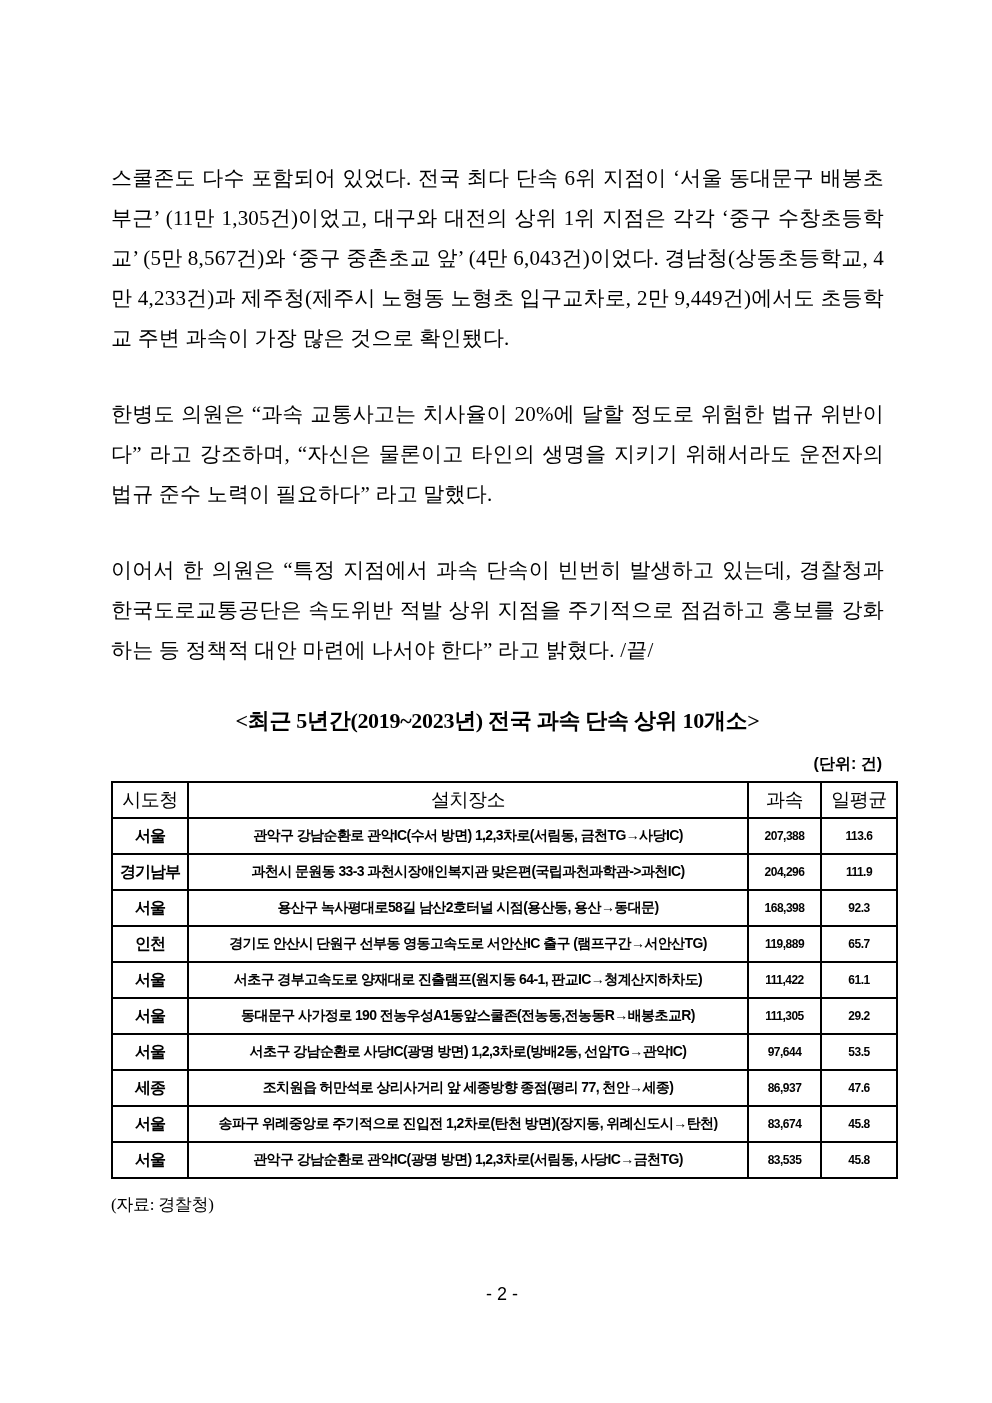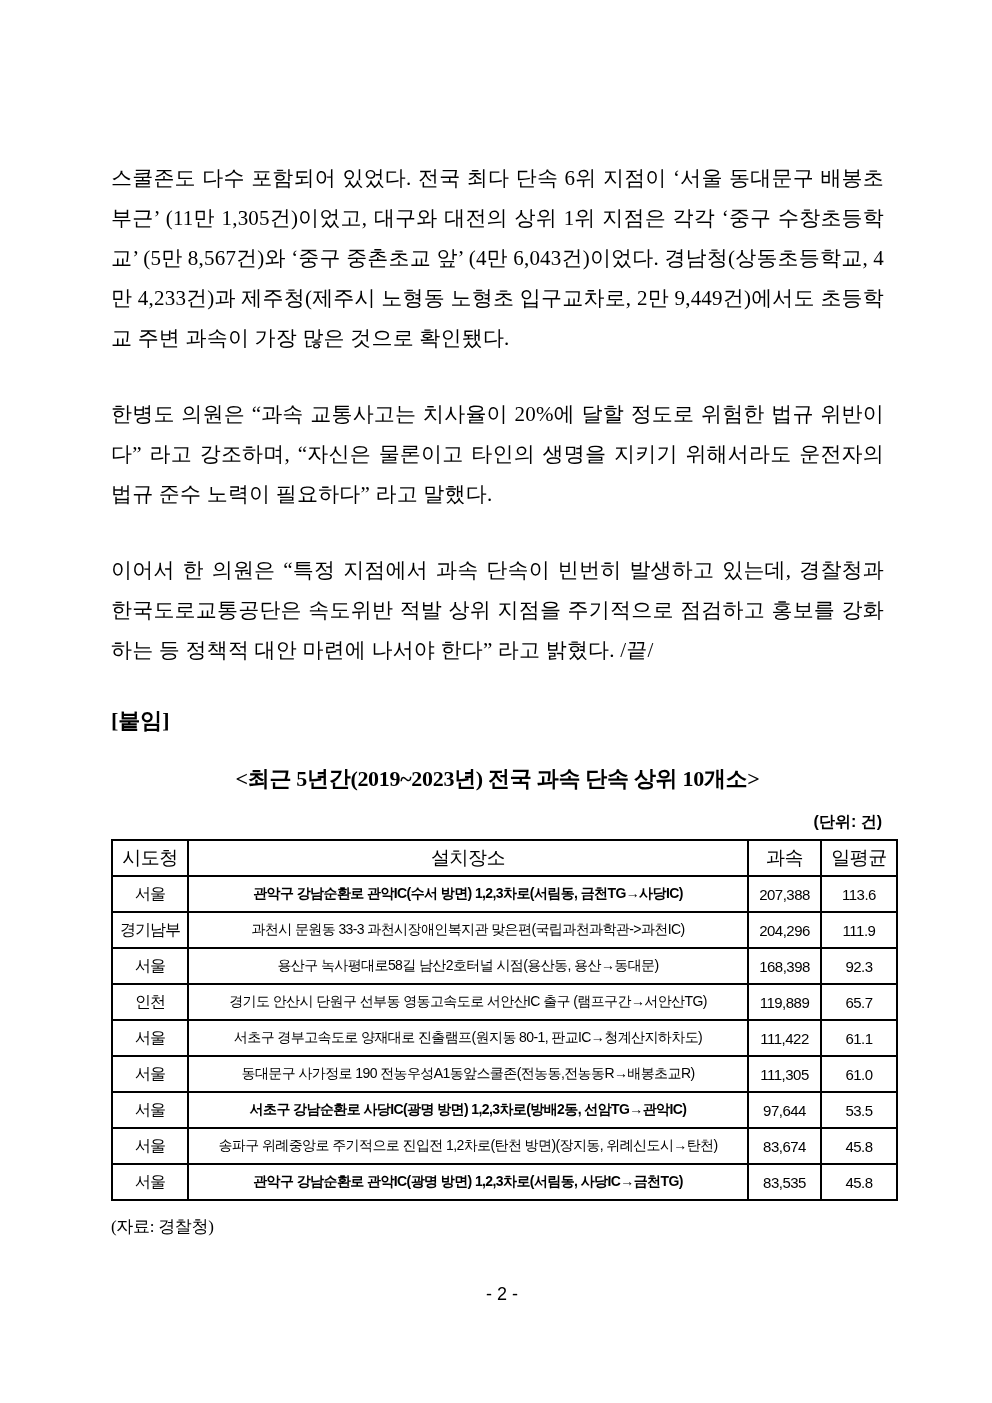--- a/index.html
+++ b/index.html
@@ -47,33 +47,34 @@
     table-layout: fixed;
     font-family: "Liberation Sans", "DejaVu Sans", sans-serif;
   }
   table.enforcement th, table.enforcement td {
     border: 2px solid #000;
     text-align: center;
     vertical-align: middle;
     height: 34px;
     padding: 0 2px;
     overflow: hidden;
+    font-weight: bold;
   }
   table.enforcement th {
     font-weight: normal;
     font-size: 19px;
     letter-spacing: -0.5px;
   }
   td.col-agency { font-size: 16px; letter-spacing: -1px; white-space: nowrap; }
   td.col-location {
     font-size: 14px;
     letter-spacing: -0.6px;
     white-space: nowrap;
   }
-  td.col-count, td.col-avg { font-size: 15px; letter-spacing: -0.5px; }
+  td.col-count, td.col-avg { font-size: 12px; letter-spacing: -0.5px; }
   td.loc-bold { font-weight: bold; }
   .source-note {
     font-size: 17px;
     margin: 14px 2px 0 0;
     letter-spacing: -0.3px;
   }
   .page-number {
     position: absolute;
     left: 0; bottom: 98px;
     width: 100%;
@@ -86,21 +87,20 @@
 <body>
 
 <div class="page">
 
   <div class="body-text">
     <p>스쿨존도 다수 포함되어 있었다. 전국 최다 단속 6위 지점이 ‘서울 동대문구 배봉초 부근’ (11만 1,305건)이었고, 대구와 대전의 상위 1위 지점은 각각 ‘중구 수창초등학교’ (5만 8,567건)와 ‘중구 중촌초교 앞’ (4만 6,043건)이었다. 경남청(상동초등학교, 4만 4,233건)과 제주청(제주시 노형동 노형초 입구교차로, 2만 9,449건)에서도 초등학교 주변 과속이 가장 많은 것으로 확인됐다.</p>
     <p>한병도 의원은 “과속 교통사고는 치사율이 20%에 달할 정도로 위험한 법규 위반이다” 라고 강조하며, “자신은 물론이고 타인의 생명을 지키기 위해서라도 운전자의 법규 준수 노력이 필요하다” 라고 말했다.</p>
     <p>이어서 한 의원은 “특정 지점에서 과속 단속이 빈번히 발생하고 있는데, 경찰청과 한국도로교통공단은 속도위반 적발 상위 지점을 주기적으로 점검하고 홍보를 강화하는 등 정책적 대안 마련에 나서야 한다” 라고 밝혔다. /끝/</p>
   </div>
 
-  <div class="attachment-label">[붙임]</div>
 
   <div class="table-title">&lt;최근 5년간(2019~2023년) 전국 과속 단속 상위 10개소&gt;</div>
 
   <div class="unit-note">(단위: 건)</div>
 
   <table class="enforcement">
     <colgroup>
       <col style="width:76px">
       <col style="width:560px">
       <col style="width:73px">
@@ -134,35 +134,41 @@
           <td class="col-avg">92.3</td>
         </tr>
         <tr>
           <td class="col-agency">인천</td>
           <td class="col-location">경기도 안산시 단원구 선부동 영동고속도로 서안산IC 출구 (램프구간→서안산TG)</td>
           <td class="col-count">119,889</td>
           <td class="col-avg">65.7</td>
         </tr>
         <tr>
           <td class="col-agency">서울</td>
-          <td class="col-location">서초구 경부고속도로 양재대로 진출램프(원지동 80-1, 판교IC→청계산지하차도)</td>
+          <td class="col-location">서초구 경부고속도로 양재대로 진출램프(원지동 64-1, 판교IC→청계산지하차도)</td>
           <td class="col-count">111,422</td>
           <td class="col-avg">61.1</td>
         </tr>
         <tr>
           <td class="col-agency">서울</td>
           <td class="col-location">동대문구 사가정로 190 전농우성A1동앞스쿨존(전농동,전농동R→배봉초교R)</td>
           <td class="col-count">111,305</td>
-          <td class="col-avg">61.0</td>
+          <td class="col-avg">29.2</td>
         </tr>
         <tr>
           <td class="col-agency">서울</td>
           <td class="col-location loc-bold">서초구 강남순환로 사당IC(광명 방면) 1,2,3차로(방배2동, 선암TG→관악IC)</td>
           <td class="col-count">97,644</td>
           <td class="col-avg">53.5</td>
+        </tr>
+        <tr>
+          <td class="col-agency">세종</td>
+          <td class="col-location">조치원읍 허만석로 상리사거리 앞 세종방향 종점(평리 77, 천안→세종)</td>
+          <td class="col-count">86,937</td>
+          <td class="col-avg">47.6</td>
         </tr>
         <tr>
           <td class="col-agency">서울</td>
           <td class="col-location">송파구 위례중앙로 주기적으로 진입전 1,2차로(탄천 방면)(장지동, 위례신도시→탄천)</td>
           <td class="col-count">83,674</td>
           <td class="col-avg">45.8</td>
         </tr>
         <tr>
           <td class="col-agency">서울</td>
           <td class="col-location loc-bold">관악구 강남순환로 관악IC(광명 방면) 1,2,3차로(서림동, 사당IC→금천TG)</td>

